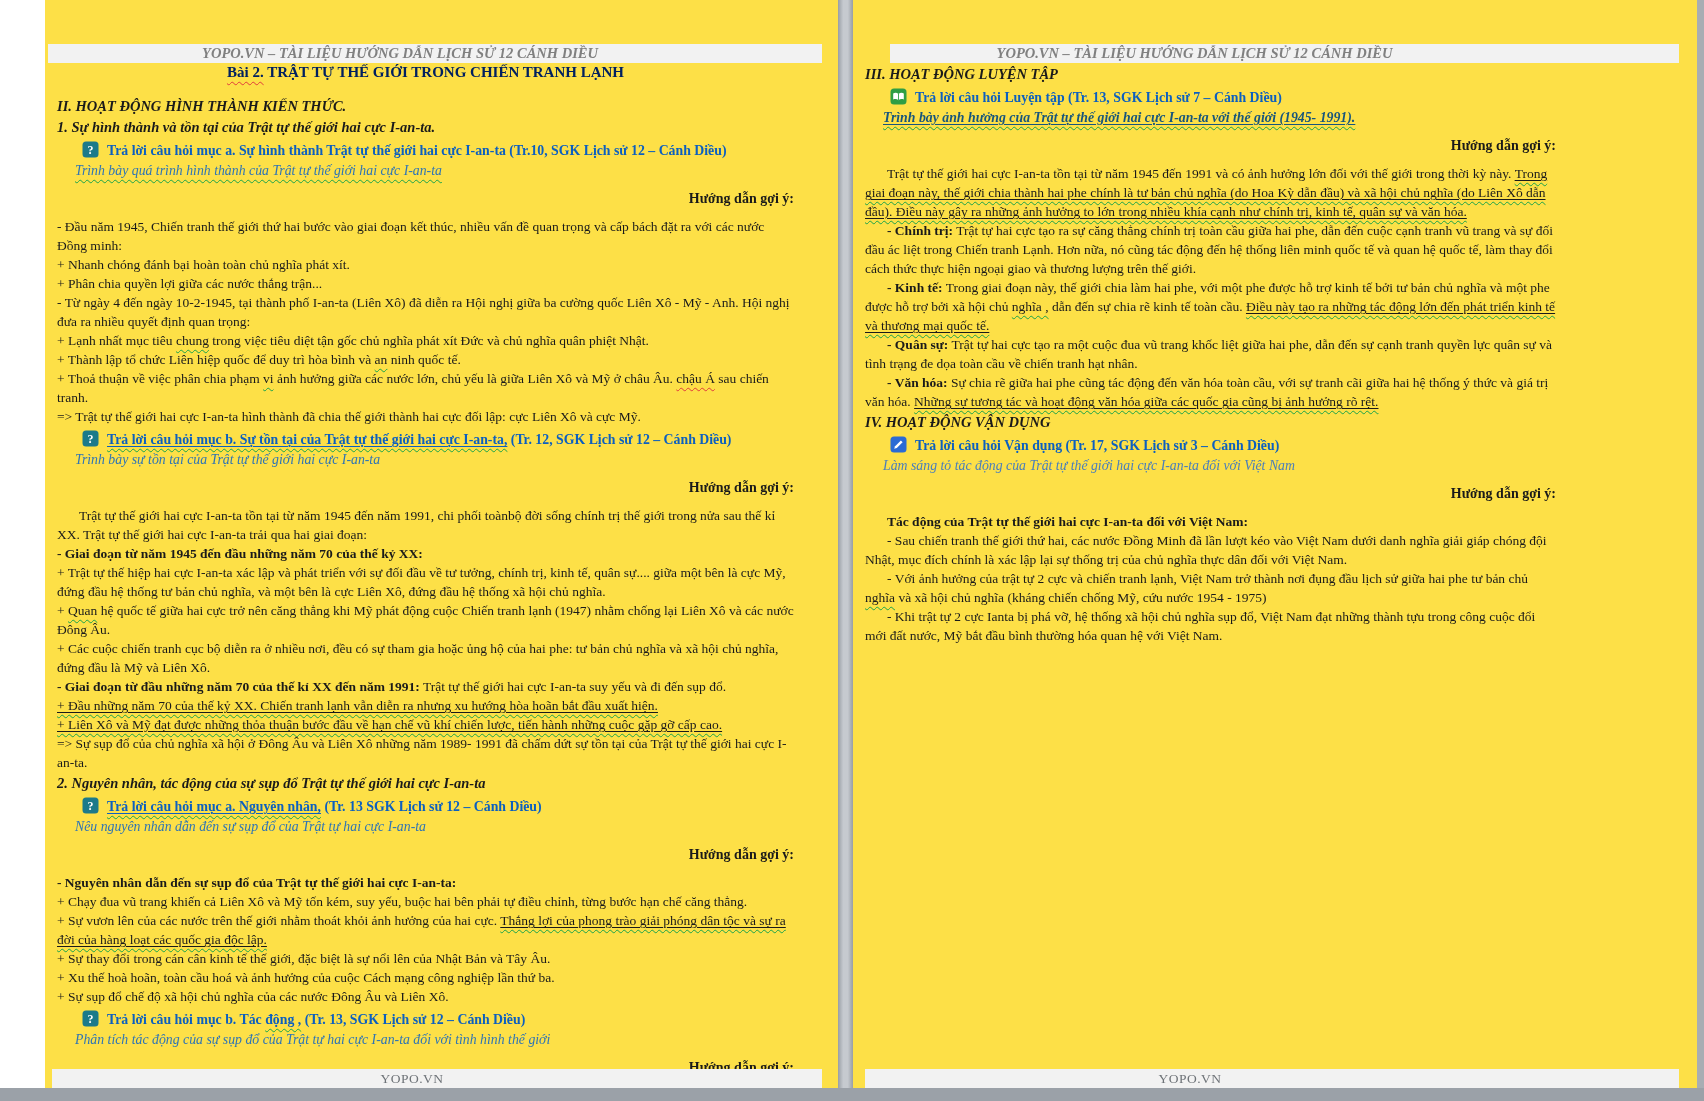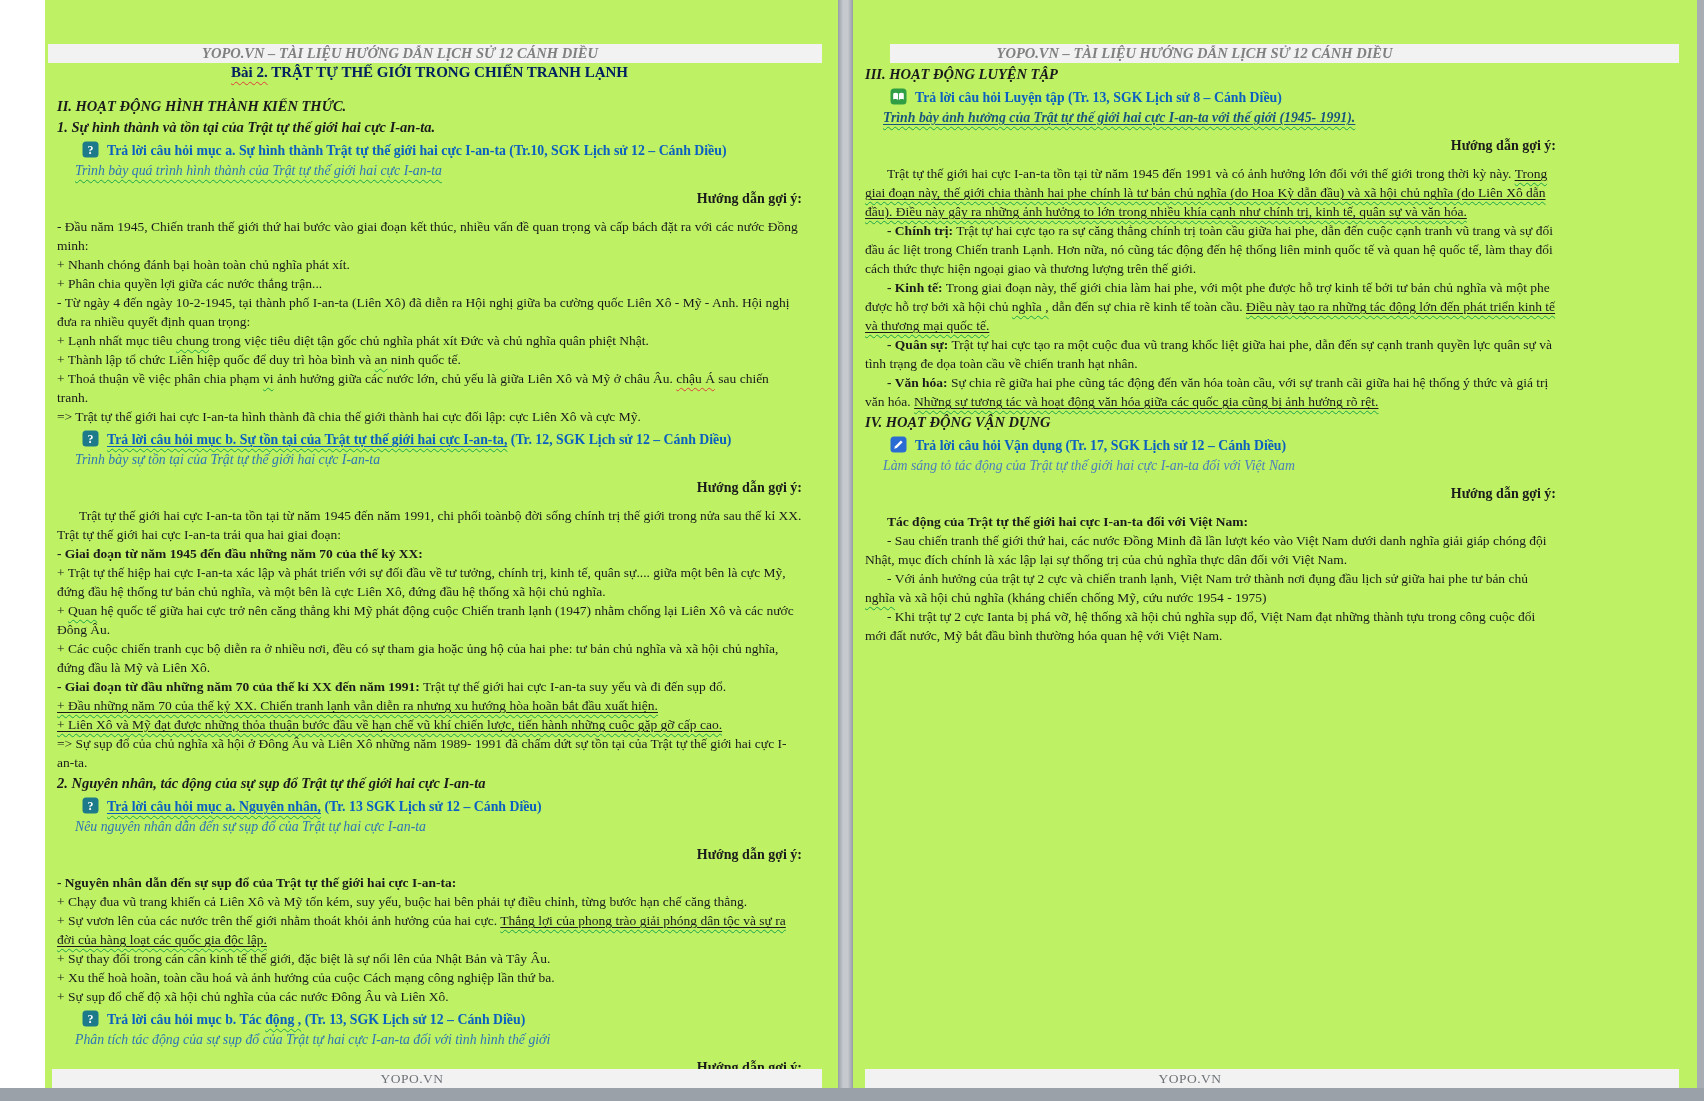--- a/index.html
+++ b/index.html
@@ -1,30 +1,30 @@
 <!DOCTYPE html>
 <html><head>
 <meta charset="utf-8">
 <style>
   html,body{margin:0;padding:0;background:#e8e8e8;}
   .canvas{position:relative;width:1704px;height:1101px;background:#ffffff;overflow:hidden;
           font-family:"Liberation Serif","DejaVu Serif",serif;color:#1a1a1a;}
-  .page{position:absolute;top:0;height:1088px;background:#bef264;}
+  .page{position:absolute;top:0;height:1088px;background:#fde047;}
   .pageL{left:45px;width:793px;}
   .pageR{left:853px;width:844px;}
   .hdr-band{position:absolute;top:44px;height:19px;background:#f2f2f2;text-align:center;
             font-style:italic;font-weight:bold;color:#808080;font-size:14.5px;line-height:19px;}
   .pageL .hdr-band{left:3px;right:16px;padding-right:70px;}
   .pageR .hdr-band{left:37px;right:18px;padding-right:180px;}
   .ftr-band{position:absolute;top:1069px;height:19px;background:#f2f2f2;text-align:center;
             color:#6e7378;font-size:13.5px;line-height:19px;letter-spacing:.5px;}
   .pageL .ftr-band{left:7px;right:16px;padding-right:50px;}
   .pageR .ftr-band{left:12px;right:18px;padding-right:164px;}
   .page-body{position:absolute;top:63px;bottom:40px;font-size:13.5px;line-height:19px;}
-  .pageL .page-body{left:12px;right:36px;}
+  .pageL .page-body{left:12px;right:44px;}
   .pageR .page-body{left:12px;right:141px;}
   .blk{margin:0;}
   .title{color:#002060;font-weight:bold;font-size:15px;text-align:center;margin:0 0 15px 0;}
   .section{font-weight:bold;font-size:14.5px;margin-top:2px;font-style:italic;}
   .qa{color:#0b5fc0;font-weight:bold;font-size:13.8px;margin:4px 0 1px 25px;}
   .qa svg{vertical-align:-3px;margin-right:8px;}
   .prompt{font-style:italic;color:#2e74b5;font-size:13.8px;margin-left:18px;}
   .prompt.c-navy{color:#17557c;}
   .prompt.c-light{color:#4a7ebb;}
   .guide{font-weight:bold;font-size:14px;text-align:right;margin:9px 0;}
@@ -110,33 +110,33 @@
   <section class="page pageR">
     <div class="hdr-band">
       <span>YOPO.VN – TÀI LIỆU HƯỚNG DẪN LỊCH SỬ 12 CÁNH DIỀU</span>
     </div>
     <div class="page-body">
         <div class="blk section"><span class="run">III. HOẠT ĐỘNG LUYỆN TẬP</span></div>
         <div class="blk qa"><svg width="17" height="17" viewBox="0 0 17 17">
             <rect x="0.5" y="0.5" width="16" height="16" rx="3.5" fill="#2F9E44"></rect>
             <path d="M3.2 5.4 C5 4.4 7 4.7 8.5 5.9 C10 4.7 12 4.4 13.8 5.4 L13.8 11.6 C12 10.8 10 11 8.5 12.2 C7 11 5 10.8 3.2 11.6 Z" fill="#ffffff"></path>
             <line x1="8.5" y1="5.9" x2="8.5" y2="12.2" stroke="#2F9E44" stroke-width="0.9"></line>
-          </svg><span class="run">Trả lời câu hỏi Luyện tập (Tr. 13, SGK Lịch sử 8 – Cánh Diều)</span></div>
+          </svg><span class="run">Trả lời câu hỏi Luyện tập (Tr. 13, SGK Lịch sử 7 – Cánh Diều)</span></div>
         <div class="blk prompt c-navy"><span class="run b u"><span class="sq-green">Trình bày ảnh hưởng của Trật tự thế giới hai cực I-an-ta với thế giới (1945- 1991).</span></span></div>
         <div class="blk guide"><span class="run">Hướng dẫn gợi ý:</span></div>
         <div class="blk para indent"><span class="run">Trật tự thế giới hai cực I-an-ta tồn tại từ năm 1945 đến 1991 và có ảnh hưởng lớn đối với thế giới trong thời kỳ này. </span><span class="run u"><span class="sq-green">Trong giai đoạn này, thế giới chia thành hai phe chính là tư bản chủ nghĩa (do Hoa Kỳ dẫn đầu) và xã hội chủ nghĩa (do Liên Xô dẫn đầu). Điều này gây ra những ảnh hưởng to lớn trong nhiều khía cạnh như chính trị, kinh tế, quân sự và văn hóa.</span></span></div>
         <div class="blk para indent"><span class="run b">- Chính trị:</span><span class="run"> Trật tự hai cực tạo ra sự căng thẳng chính trị toàn cầu giữa hai phe, dẫn đến cuộc cạnh tranh vũ trang và sự đối đầu ác liệt trong Chiến tranh Lạnh. Hơn nữa, nó cũng tác động đến hệ thống liên minh quốc tế và quan hệ quốc tế, làm thay đổi cách thức thực hiện ngoại giao và thương lượng trên thế giới.</span></div>
         <div class="blk para indent"><span class="run b">- Kinh tế:</span><span class="run"> Trong giai đoạn này, thế giới chia làm hai phe, với một phe được hỗ trợ kinh tế bởi tư bản chủ nghĩa và một phe được hỗ trợ bởi xã hội chủ </span><span class="run sq-green">nghĩa ,</span><span class="run"> dẫn đến sự chia rẽ kinh tế toàn cầu. </span><span class="run u"><span class="sq-green">Điều này tạo ra những tác động lớn đến phát triển kinh tế và thương mại quốc tế.</span></span></div>
         <div class="blk para indent"><span class="run b">- Quân sự:</span><span class="run"> Trật tự hai cực tạo ra một cuộc đua vũ trang khốc liệt giữa hai phe, dẫn đến sự cạnh tranh quyền lực quân sự và tình trạng đe dọa toàn cầu về chiến tranh hạt nhân.</span></div>
         <div class="blk para indent"><span class="run b">- Văn hóa:</span><span class="run"> Sự chia rẽ giữa hai phe cũng tác động đến văn hóa toàn cầu, với sự tranh cãi giữa hai hệ thống ý thức và giá trị văn hóa. </span><span class="run u"><span class="sq-green">Những sự tương tác và hoạt động văn hóa giữa các quốc gia cũng bị ảnh hưởng rõ rệt.</span></span></div>
         <div class="blk section"><span class="run">IV. HOẠT ĐỘNG VẬN DỤNG</span></div>
         <div class="blk qa"><svg width="17" height="17" viewBox="0 0 17 17">
             <rect x="0.5" y="0.5" width="16" height="16" rx="3.5" fill="#2B6BD4"></rect>
             <path d="M4.2 12.8 L5.1 10.3 L10.9 4.5 L12.6 6.2 L6.8 12 Z" fill="#ffffff"></path>
-          </svg><span class="run">Trả lời câu hỏi Vận dụng (Tr. 17, SGK Lịch sử 12 – Cánh Diều)</span></div>
+          </svg><span class="run">Trả lời câu hỏi Vận dụng (Tr. 17, SGK Lịch sử 3 – Cánh Diều)</span></div>
         <div class="blk prompt c-light"><span class="run">Làm sáng tỏ tác động của Trật tự thế giới hai cực I-an-ta đối với Việt Nam</span></div>
         <div class="blk guide"><span class="run">Hướng dẫn gợi ý:</span></div>
         <div class="blk para indent"><span class="run b">Tác động của Trật tự thế giới hai cực I-an-ta đối với Việt Nam:</span></div>
         <div class="blk para indent"><span class="run">- Sau chiến tranh thế giới thứ hai, các nước Đồng Minh đã lần lượt kéo vào Việt Nam dưới danh nghĩa giải giáp chóng đội Nhật, mục đích chính là xác lập lại sự thống trị của chủ nghĩa thực dân đối với Việt Nam.</span></div>
         <div class="blk para indent"><span class="run">- Với ảnh hưởng của trật tự 2 cực và chiến tranh lạnh, Việt Nam trở thành nơi đụng đầu lịch sử giữa hai phe tư bản chủ </span><span class="run sq-green">nghĩa</span><span class="run"> và xã hội chủ nghĩa (kháng chiến chống Mỹ, cứu nước 1954 - 1975)</span></div>
         <div class="blk para indent"><span class="run">- Khi trật tự 2 cực Ianta bị phá vỡ, hệ thống xã hội chủ nghĩa sụp đổ, Việt Nam đạt những thành tựu trong công cuộc đổi mới đất nước, Mỹ bắt đầu bình thường hóa quan hệ với Việt Nam.</span></div>
       </div>
     <div class="ftr-band">
       <span>YOPO.VN</span>
     </div>

